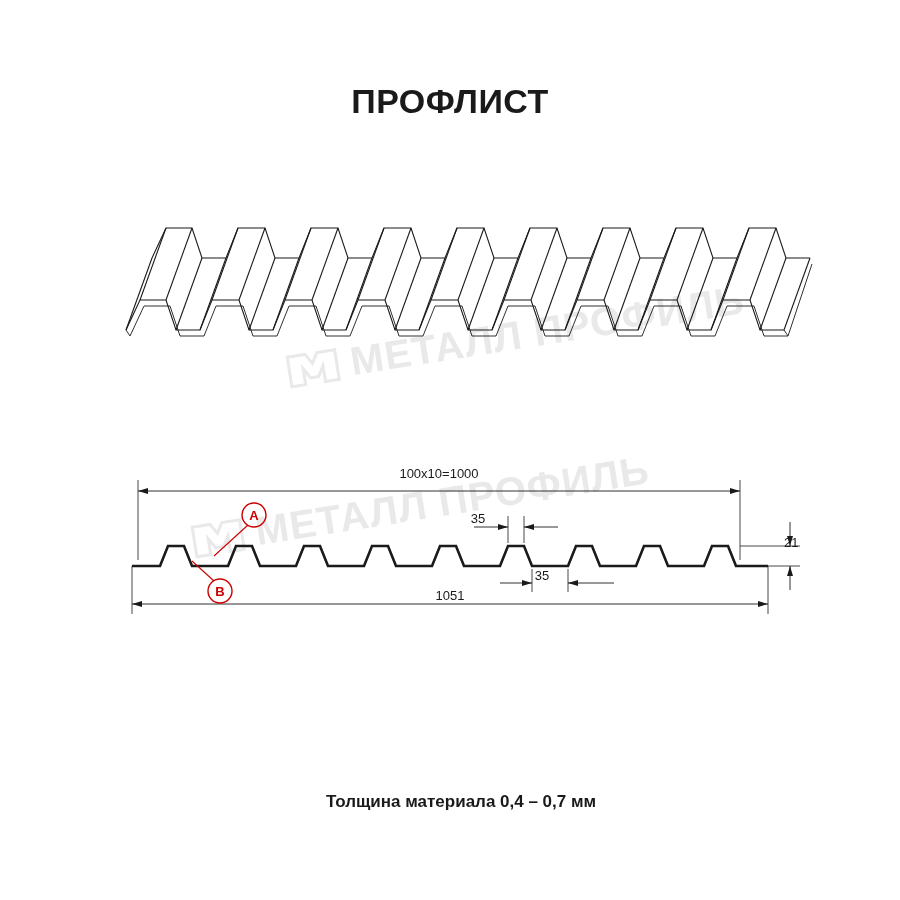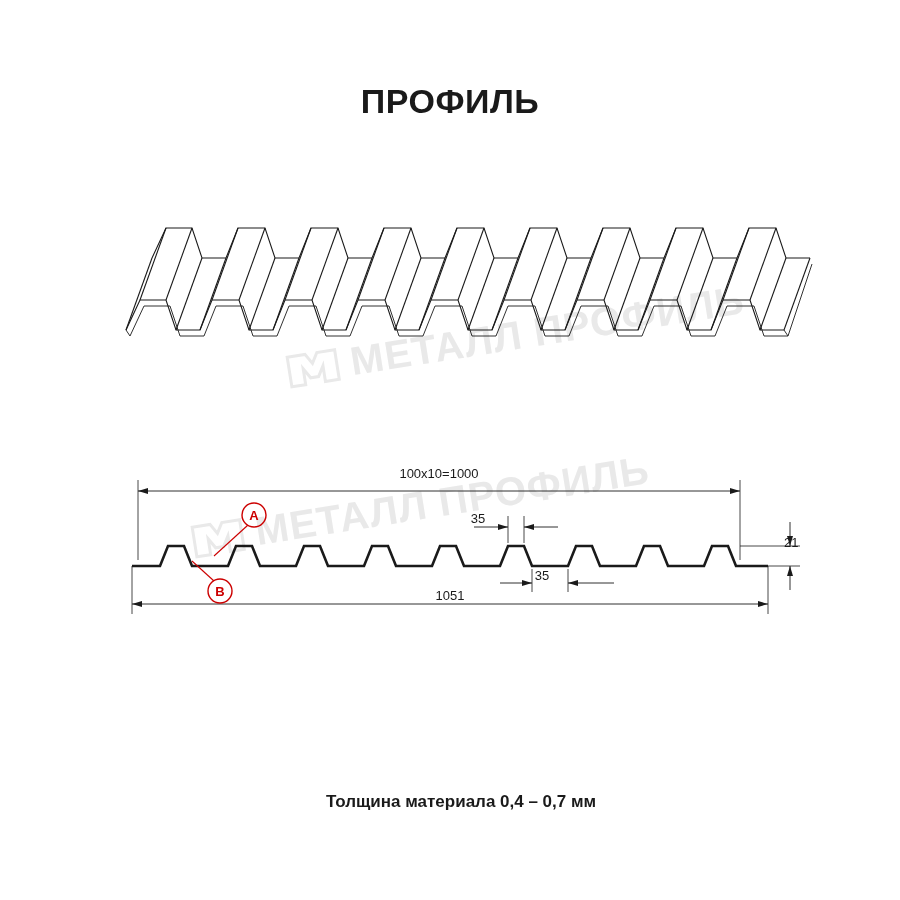--- a/index.html
+++ b/index.html
@@ -77,21 +77,21 @@
     font-size: 13px;
     font-weight: bold;
     fill: #cc0000;
   }
 </style>
 </head>
 <body>
 
 <div class="page">
 
-  <div class="title">ПРОФИЛЬ</div>
+  <div class="title">ПРОФЛИСТ</div>
 
   <svg class="layer" viewBox="0 0 900 900">
     <g transform="translate(290,375) rotate(-9)">
       <path d="M0 -18 L18 -18 L24 -8 L30 -18 L48 -18 L48 12 L34 12 L34 -4 L28 6 L20 6 L14 -4 L14 12 L0 12 Z" fill="none" stroke="#e9e9e9" stroke-width="3"></path>
       <text class="wm" x="62" y="10">МЕТАЛЛ ПРОФИЛЬ</text>
     </g>
     <g transform="translate(195,545) rotate(-9)">
       <path d="M0 -18 L18 -18 L24 -8 L30 -18 L48 -18 L48 12 L34 12 L34 -4 L28 6 L20 6 L14 -4 L14 12 L0 12 Z" fill="none" stroke="#e9e9e9" stroke-width="3"></path>
       <text class="wm" x="62" y="10">МЕТАЛЛ ПРОФИЛЬ</text>
     </g>

